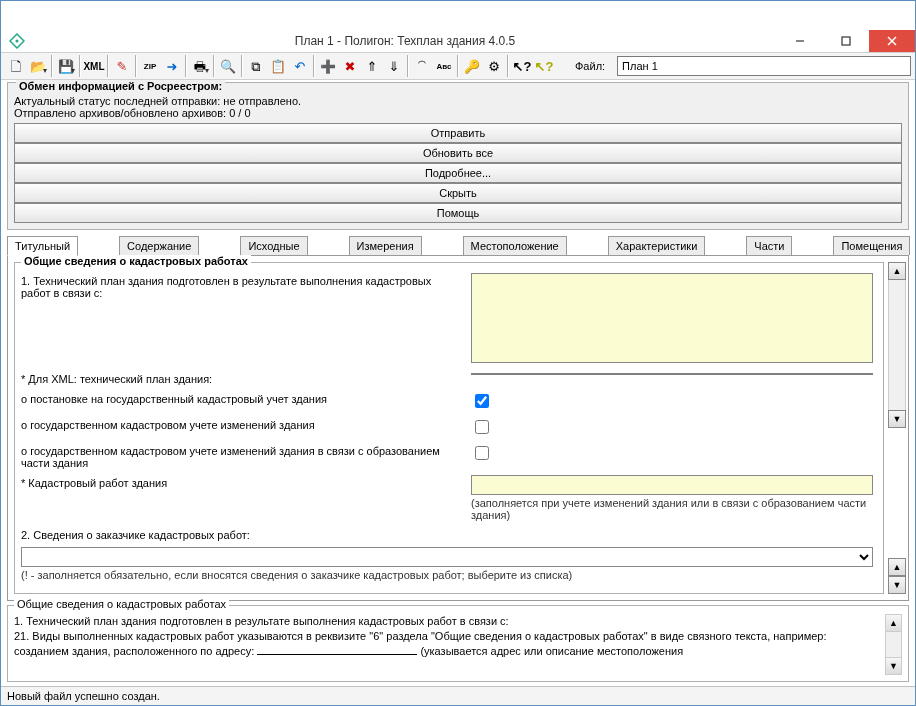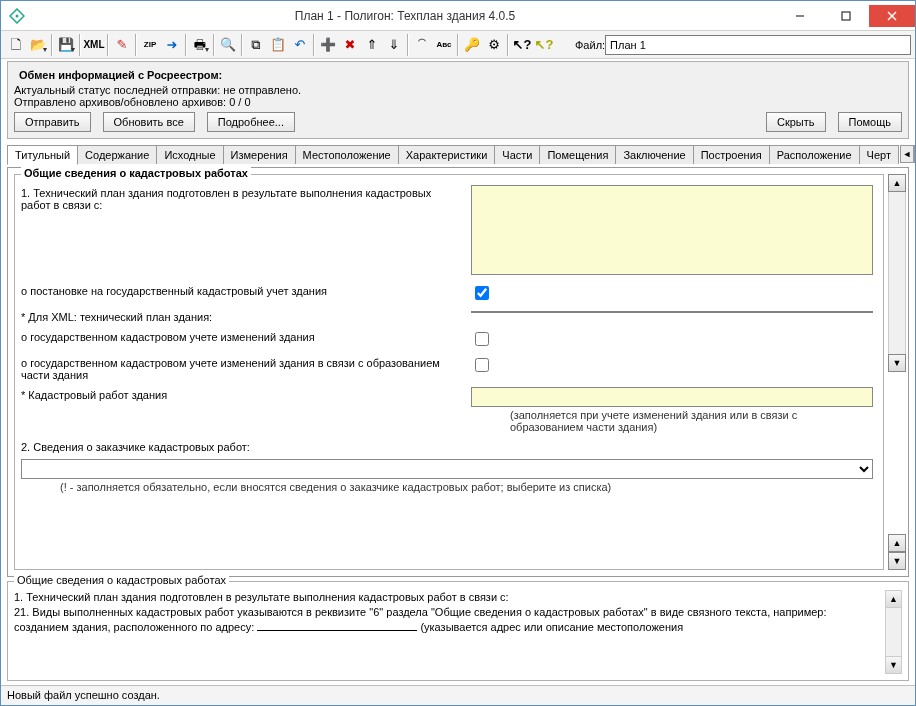--- a/index.html
+++ b/index.html
@@ -16,20 +16,21 @@
     display: flex;
     flex-direction: column;
   }
   .titlebar {
     height: 30px;
     background: #fff;
     display: flex;
     align-items: center;
     padding: 0 0 0 8px;
     border-bottom: 1px solid #d0d0d0;
+    margin-top: 29px;
   }
   .titlebar .appicon { width:16px; height:16px; margin-right:8px; }
   .titlebar .title { flex:1; text-align:center; font-size:12px; color:#333; }
   .winbtns { display:flex; }
   .winbtn {
     width: 46px; height: 22px;
     display:flex; align-items:center; justify-content:center;
     font-family: Arial; font-size:11px;
     background:#fff;
   }
@@ -43,57 +44,58 @@
     height: 28px;
   }
   .tbtn {
     width:22px; height:22px;
     display:flex; align-items:center; justify-content:center;
     border:1px solid transparent;
     margin:0;
     position:relative;
   }
   .tsep { width:2px; height:22px; border-left:1px solid #b0b0b0; border-right:1px solid #fff; margin:0 2px; }
-  .toolbar-label { margin-left:20px; margin-right:0; font-size:11px;}
+  .toolbar-label { margin-left:20px; margin-right:12px; font-size:11px;}
   .toolbar-input {
     flex:1; height:20px; border:1px solid #7a7a7a;
     padding:1px 4px; font-size:11px; background:#fff;
   }
   .info-panel {
     margin: 2px 6px;
     border:1px solid #b0b0b0;
-    padding: 16px 6px 6px 6px;
+    padding: 6px 6px 6px 6px;
     position:relative;
     font-size:11px;
   }
   .info-panel .legend {
     position:relative;
     top:-9px; left:2px;
     background:#f0f0f0;
     padding:0 3px;
     font-weight:bold;
     display:inline-block;
   }
   .info-body { margin-top:-6px; }
-  .btnrow { display:flex; gap:12px; margin-top:4px; }
+  .btnrow { display:flex; gap:0; margin-top:4px;flex-direction:column; }
   .btn {
     border:1px solid #888;
     background: linear-gradient(#fdfdfd,#e6e6e6);
     padding: 3px 10px;
     font-size:11px;
     font-family:inherit;
   }
   .btnrow .spacer { flex:1; }
   .tabs {
     display:flex;
-    align-items:flex-start;
+    align-items:flex-end;
     padding: 0 6px;
     margin-top:4px;
     position:relative;
     height:22px;
+    gap:42px;
   }
   .tab {
     border:1px solid #999; border-bottom:none;
     padding:3px 7px 3px 7px; font-size:11px;
     background:#ececec;
     margin-right:-1px;
     white-space:nowrap;
   }
   .tab.active { background:#fff; position:relative; z-index:2; border-bottom:1px solid #fff; margin-bottom:-1px;}
   .tabscroll { display:flex; margin-left:2px; }
@@ -130,21 +132,21 @@
     width:100%; height:90px; background:#fcfcd2; border:1px solid #888;
     resize:none; font:inherit;
   }
   input.yellow {
     width:100%; height:20px; background:#fcfcd2; border:1px solid #888;
     font:inherit; padding:1px 3px;
   }
   select.flat {
     width:100%; height:20px; border:1px solid #888; font:inherit; background:#fff;
   }
-  .hint { font-size:11px; color:#333; margin-top:2px; display:block;margin-left:39px;}
+  .hint { font-size:11px; color:#333; margin-top:2px; display:block;}
   .checkbox { width:14px; height:14px; }
   .xml-hr { border:0; border-top:2px solid #808080; margin:2px 0; }
   .outer-scroll {
     width:18px;
     display:flex; flex-direction:column;
     margin-left:2px;
   }
   .outer-scroll .sbx {
     width:18px; height:18px; border:1px solid #888;
     background:linear-gradient(#f6f6f6,#dcdcdc);
@@ -336,29 +338,29 @@
     <div class="form-scroll">
 
       <div class="formrow">
         <div class="lbl">1. Технический план здания подготовлен в результате выполнения кадастровых работ в связи с:</div>
         <div class="fld">
           <textarea class="yellow" style=""></textarea>
         </div>
       </div>
 
       <div class="formrow">
-        <div class="lbl">о постановке на государственный кадастровый учет здания</div>
-        <div class="fld"><input type="checkbox" class="checkbox" checked="" style=""></div>
-      </div>
-
-      <div class="formrow">
         <div class="lbl">* Для XML: технический план здания:</div>
         <div class="fld">
             <hr class="xml-hr">
           </div>
+      </div>
+
+      <div class="formrow">
+        <div class="lbl">о постановке на государственный кадастровый учет здания</div>
+        <div class="fld"><input type="checkbox" class="checkbox" checked="" style=""></div>
       </div>
 
       <div class="formrow">
         <div class="lbl">о государственном кадастровом учете изменений здания</div>
         <div class="fld"><input type="checkbox" class="checkbox" style=""></div>
       </div>
 
       <div class="formrow">
         <div class="lbl">о государственном кадастровом учете изменений здания в связи с образованием части здания</div>
         <div class="fld"><input type="checkbox" class="checkbox" style=""></div>

